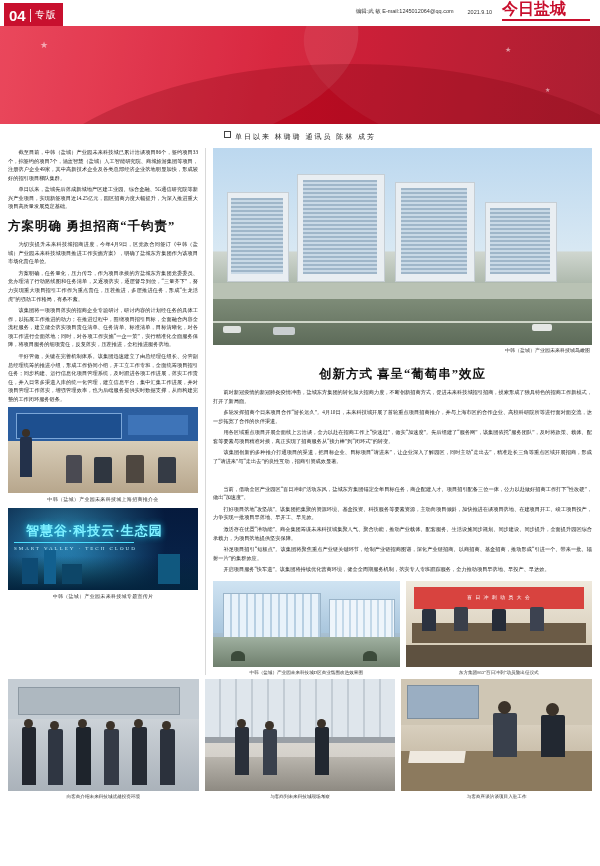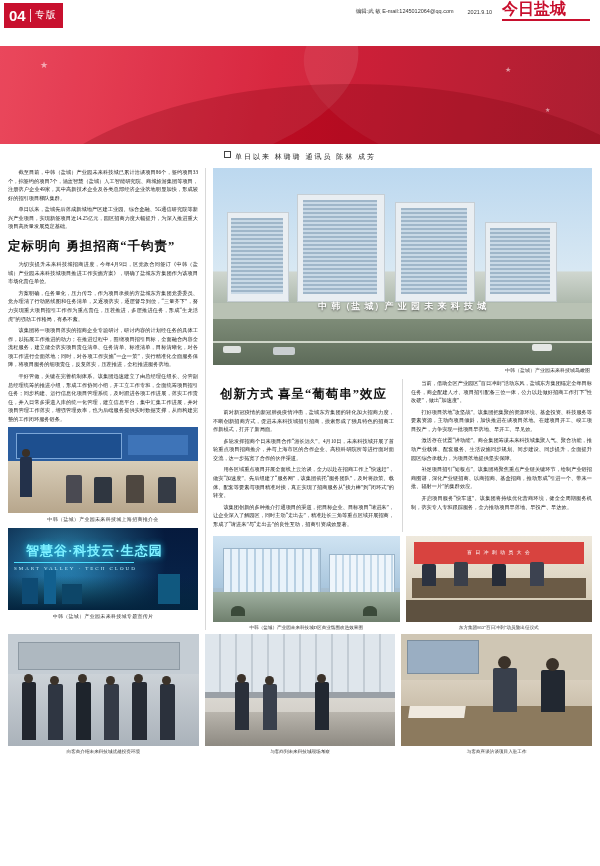--- a/index.html
+++ b/index.html
@@ -6,21 +6,21 @@
   body{
     width:600px;height:866px;
     background:#ffffff;
     font-family:"Liberation Serif", serif;
     overflow:hidden;
     position:relative;
   }
   
   .masthead{
     position:relative;
-    height:46px;
+    height:26px;
     background:#ffffff;
     display:flex;
     align-items:flex-start;
   }
   .page-badge{
     background:#c8102e;
     color:#fff;
     display:flex;
     align-items:center;
     padding:2px 6px 3px 5px;
@@ -223,21 +223,21 @@
 <div class="byline">
   <span class="sq"></span><span>单日以来 林璐璐  通讯员 陈林 成芳</span>
 </div>
 
 <div class="content">
 
   <div class="col-left">
     <p class="body">截至目前，中韩（盐城）产业园未来科技城已累计洽谈项目86个，签约项目33个，拟签约的项目7个，涵盖智慧（盐城）人工智能研究院、商城旅游集团等项目，注册落户企业49家，其中高新技术企业及各类总部经济企业落地明显加快，形成较好的招引项目梯队集群。</p>
     <p class="body">单日以来，盐城先后落成新城地产区建工业园、综合金融、5G通信研究院等新兴产业项目，实现新签项目近14.25亿元，园区招商力度大幅提升，为深入推进重大项目高质量发展奠定基础。</p>
 
-    <div class="sec-head">定标明向 勇担招商“千钧责”</div>
+    <div class="sec-head">方案明确 勇担招商“千钧责”</div>
     <p class="body">为切实提升未来科技城招商进度，今年4月9日，区党政合同签订《中韩（盐城）产业园未来科技城项目推进工作实施方案》，明确了盐城东方集团作为该项目市场化责任单位。</p>
     <p class="body">方案明确，任务量化，压力传导，作为项目承接的方盐城东方集团党委委员、党办理清了行动路线图和任务清单，又逐项落实，逐层督导到位，“三量齐下”，努力实现重大项目招引工作作为重点责任，压茬推进，多层推进任务，形成“生龙活虎”的强劲工作格局，有条不紊。</p>
     <p class="body">该集团将一项项目落实的招商企业专题研讨，研讨内容的计划经任务的具体工作，以拓展工作推进的动力；在推进过程中，围绕项目招引目标，全面融合内容全流程服务，建立健全落实项目责任清单、任务清单、标准清单，目标清晰化，对各项工作进行全面落地；同时，对各项工作实施“一企一策”，实行精准化全面服务保障，将项目服务的细项责任，反复落实，压茬推进，全程推进服务落地。</p>
     <p class="body">干好管做，关键在完善机制体系。该集团迅速建立了由总经理任组长、分管副总经理统筹的推进小组，形成工作协同小组，开工立工作专班，全面统筹项目招引任务；同步构建、运行信息化项目管理系统，及时跟进各项工作进展，落实工作责任，并入日常多渠道入库的统一化管理，建立信息平台，集中汇集工作进展，并对项目管理工作落实，增强管理效率，也为后端服务提供实时数据支撑，从而构建完整的工作闭环服务链条。</p>
 
     <div class="g-photo meeting" style="height:86px;margin-top:4px;">
       <div style="position:absolute;left:0;right:0;top:0;height:34px;background:#2a5d9f;"></div>
       <div style="position:absolute;left:8px;top:6px;width:104px;height:24px;background:#1d4f8f;border:1px solid #7ba6d8;"></div>
       <div style="position:absolute;left:120px;top:8px;width:60px;height:20px;background:#3e74b8;"></div>
       <div style="position:absolute;left:0;right:0;top:34px;bottom:0;background:linear-gradient(#d8cdb8,#b7a68c);"></div>
@@ -276,25 +276,24 @@
       <div class="bldg" style="left:182px;top:34px;width:78px;height:98px;"></div>
       <div class="glass" style="left:188px;top:40px;width:66px;height:86px;"></div>
       <div class="bldg" style="left:272px;top:54px;width:70px;height:78px;"></div>
       <div class="glass" style="left:277px;top:60px;width:60px;height:66px;"></div>
       <div class="plaza"></div>
       <div class="road"></div>
       <div style="position:absolute;left:0;right:0;bottom:22px;height:2px;background:#cfd6c9;"></div>
       <div style="position:absolute;left:10px;bottom:12px;width:18px;height:7px;background:#dfe3e0;border-radius:2px;"></div>
       <div style="position:absolute;left:60px;bottom:10px;width:22px;height:8px;background:#c9ced0;border-radius:2px;"></div>
       <div style="position:absolute;right:40px;bottom:14px;width:20px;height:7px;background:#e4e7e4;border-radius:2px;"></div>
-      <div class="lbl" style="bottom:52px;font-size:9px;">中 韩（盐 城）产 业 园 未 来 科 技 城</div>
     </div>
     <div class="cap-right">中韩（盐城）产业园未来科技城鸟瞰图</div>
 
-    <div style="display:flex;gap:8px;">
+    <div style="display:flex;gap:8px;flex-direction:column;">
       <div style="flex:1;">
         <div class="sec-head" style="text-align:center;">创新方式 喜呈“葡萄串”效应</div>
         <p class="body">前对新冠疫情的新冠肺炎疫情冲击，盐城东方集团的转化加大招商力度，不断创新招商方式，促进未来科技城招引招商，摸索形成了独具特色的招商工作新模式，打开了新局面。</p>
         <p class="body">多轮发挥招商个日来项目合作“游长远久”。4月10日，未来科技城开展了首轮重点项目招商推介，并与上海市区的合作企业、高校科研院所等进行面对面交流，达一步拓宽了合作的伙伴渠道。</p>
         <p class="body">用各区域重点项目开展全面线上云洽谈，全力以赴在招商工作上“快速赶”，做实“加速度”。先后组建了“服务网”，该集团依托“服务团队”，及时将政策、载体、配套等要素与项目精准对接，真正实现了招商服务从“接力棒”到“闭环式”的转变。</p>
         <p class="body">该集团创新的多种推介打通项目的渠道，把目标企业、目标项目“请进来”，让企业深入了解园区，同时主动“走出去”，精准赴长三角等重点区域开展招商，形成了“请进来”与“走出去”的良性互动，招商引资成效显著。</p>
       </div>
       <div class="rule-v"></div>
       <div style="flex:1;">
         <p class="body">当前，借助全区产业园区“百日冲刺”活动东风，盐城东方集团锚定全年目标任务，商企配建人才、项目招引配备三位一体，公力以赴做好招商工作打下“性改硬”，做出“加速度”。</p>

